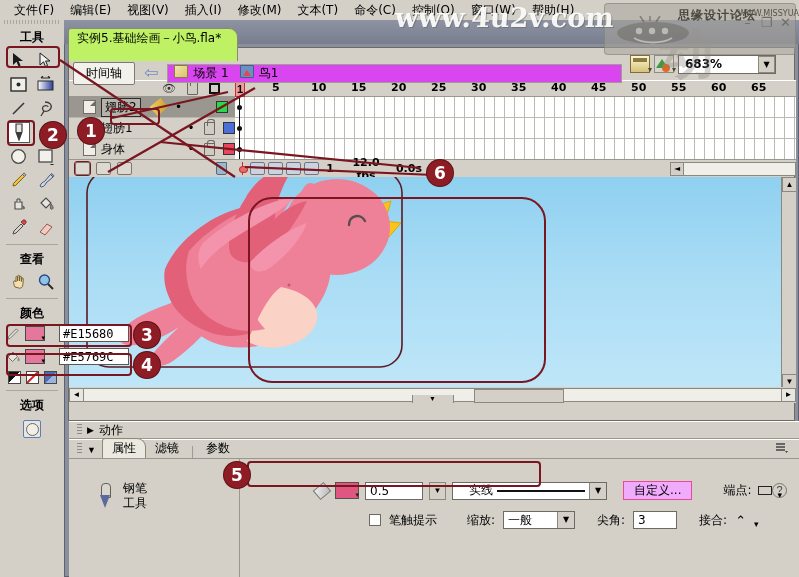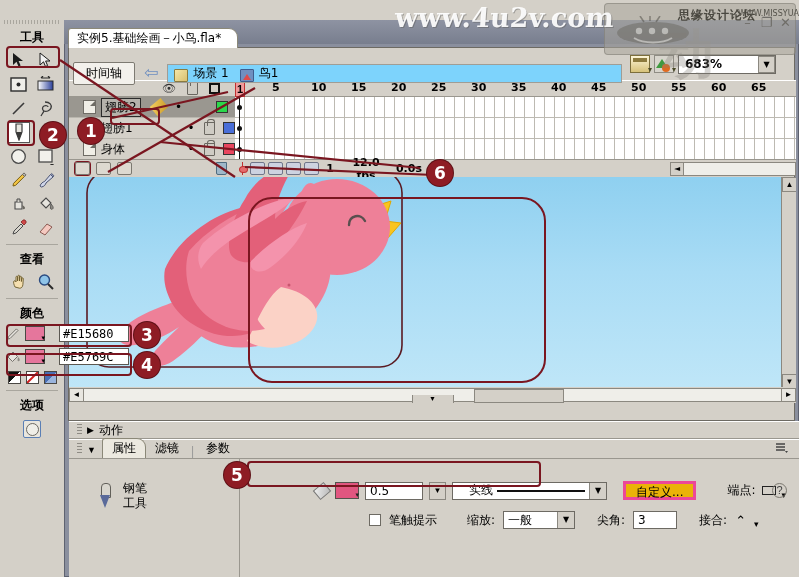--- a/index.html
+++ b/index.html
@@ -37,22 +37,22 @@
   }
   .wbtns { position:absolute; right:6px; top:16px; display:flex; gap:4px; align-items:center; z-index:12;}
   .wbtn { width:15px; height:14px; font-size:13px; line-height:13px; text-align:center; color:#2a2a2a;
           font-family:"DejaVu Sans",sans-serif; cursor:default; }
 
   
   .doctabbar {
     position:absolute; left:68px; top:28px; width:560px; height:20px; z-index:7;
   }
   .doctab {
-    display:inline-block; height:20px; line-height:19px;
-    background:#ffffff; border:1px solid #8b8878; border-bottom:none;
+    display:inline-block; height:33px; line-height:19px;
+    background:#bef264; border:1px solid #8b8878; border-bottom:none;
     border-radius:3px 9px 0 0;
     padding:0 16px 0 8px; font-size:12px; white-space:nowrap;
     font-family:"DejaVu Sans","Liberation Sans",sans-serif;
   }
 
   
   .docwin {
     position:absolute; left:68px; top:47px; width:727px; height:374px;
     background:#d4d0c8; border:1px solid #6d6a63;
   }
@@ -61,22 +61,22 @@
   .tlhdr {
     position:absolute; left:69px; top:53px; width:553px; height:24px;
     display:flex; align-items:center; gap:5px; padding-left:4px; z-index:4;margin-top:8px;
   }
   .tlbtn {
     background:#f3f1ec; border:1px solid #7d7a72; border-radius:2px;
     padding:2px 12px; font-size:12px; font-family:"DejaVu Sans",sans-serif;
   }
   .backarrow { color:#6f8fc0; font-size:17px; line-height:14px; padding:0 4px;}
   .scenebar {
-    flex:1; height:19px; background:#7dd3fc; border:1px solid #a09d95;
-    display:flex; align-items:flex-end; gap:5px; padding:0 6px; font-size:12px;
+    flex:1; height:19px; background:#d946ef; border:1px solid #a09d95;
+    display:flex; align-items:flex-start; gap:5px; padding:0 6px; font-size:12px;
     font-family:"DejaVu Sans",sans-serif;
   }
   .ic { width:14px; height:13px; display:inline-block; vertical-align:middle;}
   .sc-ic { background:linear-gradient(135deg,#f5e6a8,#d8c070); border:1px solid #8a7b40; border-radius:1px;}
   .sym-ic { background:#6f8fc0; border:1px solid #3f5d8e; border-radius:1px; position:relative;}
   .sym-ic::after{content:"";position:absolute;left:2px;top:4px;width:0;height:0;border-left:4px solid transparent;border-right:4px solid transparent;border-bottom:6px solid #dd4b4b;}
 
   
   .zoomarea {
     position:absolute; left:630px; top:52px; width:166px; height:24px;
@@ -211,21 +211,21 @@
   .pencilsm { width:14px;height:12px; background:linear-gradient(135deg,#eee,#bbb); transform:rotate(-40deg); border:1px solid #777;}
   .swatch { width:24px; height:17px; border:1px solid #55524c; position:relative; display:inline-block;}
   .swcaret{position:absolute;right:-1px;bottom:-1px;font-size:7px;color:#222;}
   .numinp { width:58px; height:18px; background:#fff; border:1px solid #6d6a63; font-size:12px; padding-left:4px; line-height:17px;
             font-family:"DejaVu Sans",sans-serif;}
   .ddbtn { width:17px; height:18px; background:#d4d0c8; border:1px solid #8b8880; font-size:8px; text-align:center; line-height:16px;}
   .stylesel { width:155px; height:18px; background:#fff; border:1px solid #6d6a63; display:flex; align-items:center; position:relative; font-size:12px;
               font-family:"DejaVu Sans",sans-serif;}
   .stylesel .lbl { padding-left:16px; }
   .styleline { flex:1; height:2px; background:#111; margin:0 4px; }
-  .btnstd { height:19px; background:#eab308; border:3px solid #ec4899; padding:0 10px; font-size:12px;
+  .btnstd { height:19px; background:#f0abfc; border:1px solid #ec4899; padding:0 10px; font-size:12px;
             font-family:"DejaVu Sans",sans-serif; line-height:17px;}
   .lblg { font-size:12px; font-family:"DejaVu Sans",sans-serif;}
   .capic { width:14px;height:9px;border:1.5px solid #222; display:inline-block;}
   .joinic { font-size:13px; }
   .chk { width:12px; height:12px; background:#fff; border:1px solid #6d6a63; display:inline-block; vertical-align:-2px;}
   .selsm { width:72px; height:18px; background:#fff; border:1px solid #6d6a63; display:flex; align-items:center; justify-content:space-between; font-size:12px;
            font-family:"DejaVu Sans",sans-serif;}
   .selsm .v{padding-left:4px;}
   .helpq { position:absolute; right:12px; top:24px; width:15px; height:15px; border:1px solid #7a776f; border-radius:50%;
            text-align:center; line-height:13px; font-size:11px; color:#444;}
@@ -282,20 +282,32 @@
      font-family:"DejaVu Sans",sans-serif; font-weight:bold; pointer-events:none;}
 </style>
 </head>
 <body>
 
 <div class="app">
 
   <div class="outerwin"></div>
   <div class="titlebar"></div>
 
+  <div class="menubar">
+    <div class="mi">文件(F)</div>
+    <div class="mi">编辑(E)</div>
+    <div class="mi">视图(V)</div>
+    <div class="mi">插入(I)</div>
+    <div class="mi">修改(M)</div>
+    <div class="mi">文本(T)</div>
+    <div class="mi">命令(C)</div>
+    <div class="mi">控制(O)</div>
+    <div class="mi">窗口(W)</div>
+    <div class="mi">帮助(H)</div>
+  </div>
 
   <div class="wbtns">
     <div class="wbtn">–</div>
     <div class="wbtn">❐</div>
     <div class="wbtn">✕</div>
   </div>
 
   <div class="doctabbar">
     <div class="doctab">实例5.基础绘画－小鸟.fla*</div>
   </div>

